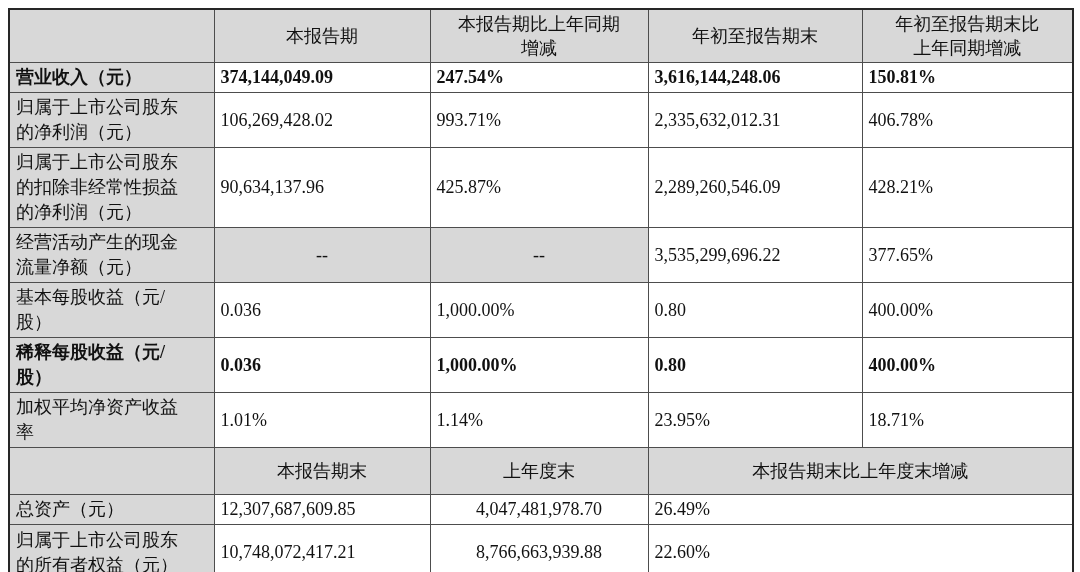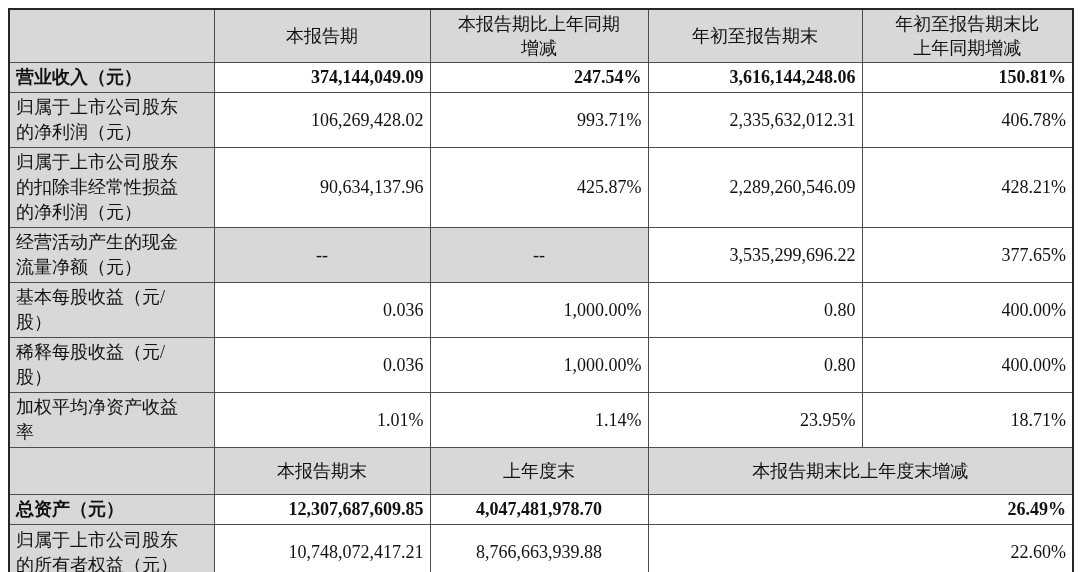--- a/index.html
+++ b/index.html
@@ -35,41 +35,41 @@
     overflow: hidden;
   }
   .shade { background: #d8d8d8; }
   .lbl {
     text-align: left;
     white-space: pre-line;
     padding-left: 7px;
     padding-right: 4px;
   }
   .num {
-    text-align: right;
+    text-align: left;
     padding-right: 13px;
     white-space: nowrap;
   }
   .ctr { text-align: center; }
   .pre { white-space: pre-line; }
   tr.hdr td {
     text-align: center;
     line-height: 24px;
   }
   
   tr.rh1  { height: 48px; }
   tr.rh2  { height: 28px; font-weight: bold; }
   tr.rh3  { height: 49px; }
   tr.rh4  { height: 78px; }
   tr.rh5  { height: 52px; }
   tr.rh6  { height: 52px; }
-  tr.rh7  { height: 52px; }
+  tr.rh7  { height: 52px; font-weight: bold; }
   tr.rh8  { height: 48px; margin-top: 24px; }
   tr.rh9  { height: 47px; }
-  tr.rh10 { height: 30px; font-weight: bold; }
+  tr.rh10 { height: 30px; }
   tr.rh11 { height: 57px; }
 </style>
 </head>
 <body>
 
 <div class="page">
   <table class="fin-table">
     <colgroup>
       <col style="width:205px">
       <col style="width:216px">

